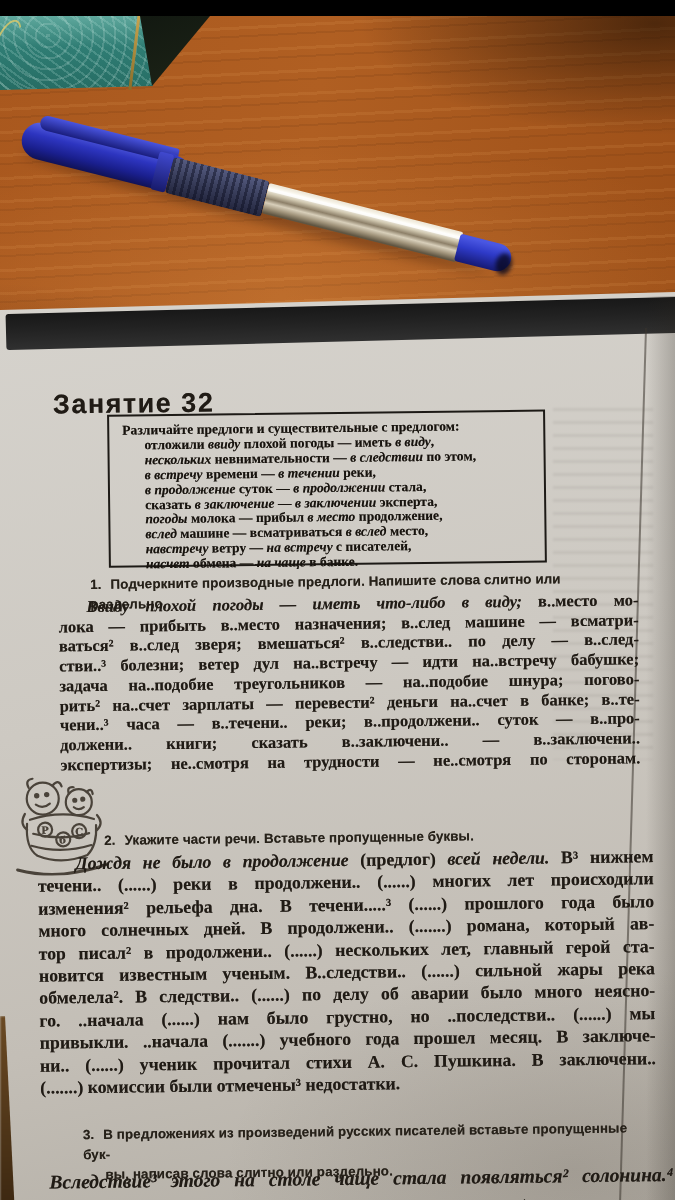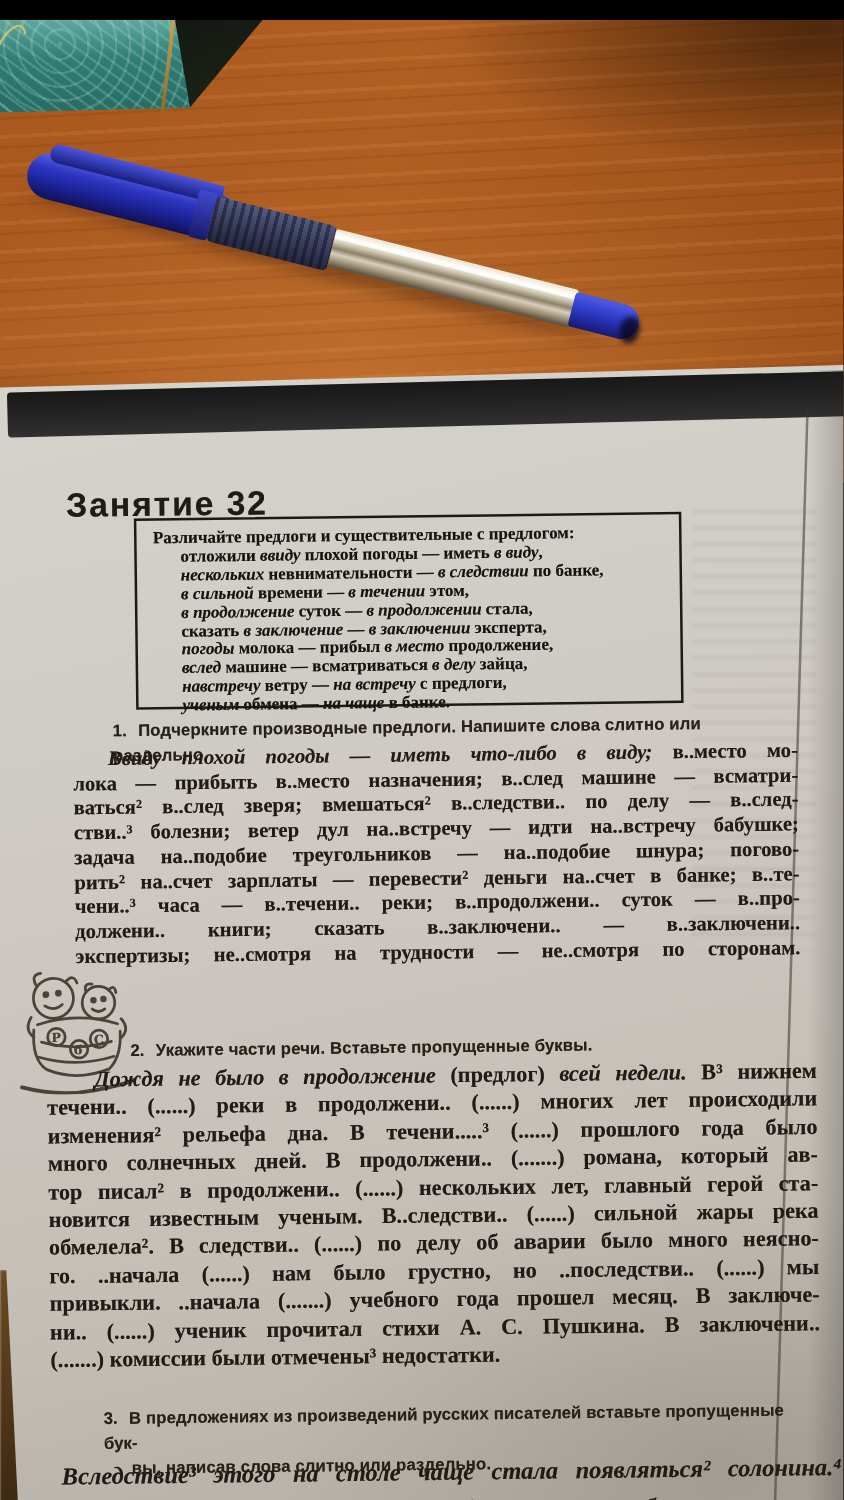--- a/index.html
+++ b/index.html
@@ -142,28 +142,28 @@
   <div class="right-shade"></div>
   <div class="left-dark-sliver"></div>
 
   <div class="page-content">
 
     <div class="lesson-title">Занятие 32</div>
 
     <div class="rule-box">
       <div class="rule-line rule-title">Различайте предлоги и существительные с предлогом:</div>
       <div class="rule-line"><span>отложили </span><span class="it">ввиду</span><span> плохой погоды — иметь </span><span class="it">в виду</span><span>,</span></div>
-      <div class="rule-line"><span></span><span class="it">нескольких</span><span> невнимательности — </span><span class="it">в следствии</span><span> по банке,</span></div>
-      <div class="rule-line"><span></span><span class="it">в сильной</span><span> времени — </span><span class="it">в течении</span><span> этом,</span></div>
+      <div class="rule-line"><span></span><span class="it">нескольких</span><span> невнимательности — </span><span class="it">в следствии</span><span> по этом,</span></div>
+      <div class="rule-line"><span></span><span class="it">в встречу</span><span> времени — </span><span class="it">в течении</span><span> реки,</span></div>
       <div class="rule-line"><span></span><span class="it">в продолжение</span><span> суток — </span><span class="it">в продолжении</span><span> стала,</span></div>
       <div class="rule-line"><span>сказать </span><span class="it">в заключение</span><span> — </span><span class="it">в заключении</span><span> эксперта,</span></div>
       <div class="rule-line"><span></span><span class="it">погоды</span><span> молока — прибыл </span><span class="it">в место</span><span> продолжение,</span></div>
-      <div class="rule-line"><span></span><span class="it">вслед</span><span> машине — всматриваться </span><span class="it">в делу</span><span> зайца,</span></div>
-      <div class="rule-line"><span></span><span class="it">навстречу</span><span> ветру — </span><span class="it">на встречу</span><span> с предлоги,</span></div>
-      <div class="rule-line"><span></span><span class="it">ученым</span><span> обмена — </span><span class="it">на чаще</span><span> в банке.</span></div>
+      <div class="rule-line"><span></span><span class="it">вслед</span><span> машине — всматриваться </span><span class="it">в вслед</span><span> место,</span></div>
+      <div class="rule-line"><span></span><span class="it">навстречу</span><span> ветру — </span><span class="it">на встречу</span><span> с писателей,</span></div>
+      <div class="rule-line"><span></span><span class="it">насчет</span><span> обмена — </span><span class="it">на чаще</span><span> в банке.</span></div>
     </div>
 
     <div class="instr" style="left:92px;top:556px;width:540px;">
       <span class="num">1.</span><span>Подчеркните производные предлоги. Напишите слова слитно или раздельно.</span>
     </div>
 
     <div class="para ex1">
       <div class="tl"><span></span><span class="it">Ввиду плохой погоды — иметь что-либо в виду;</span><span> в..место мо-</span></div>
       <div class="tl"><span>лока — прибыть в..место назначения; в..след машине — всматри-</span></div>
       <div class="tl"><span>ваться² в..след зверя; вмешаться² в..следстви.. по делу — в..след-</span></div>

